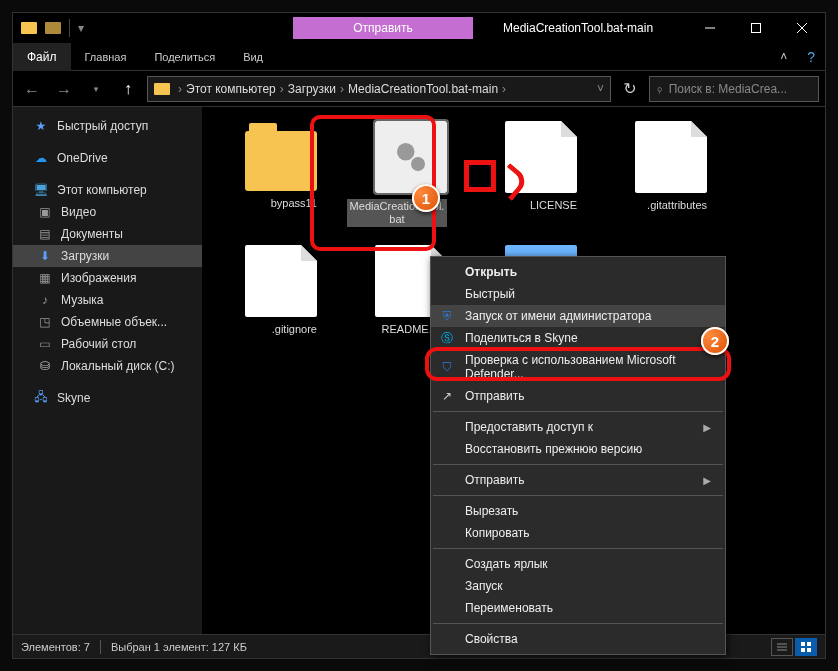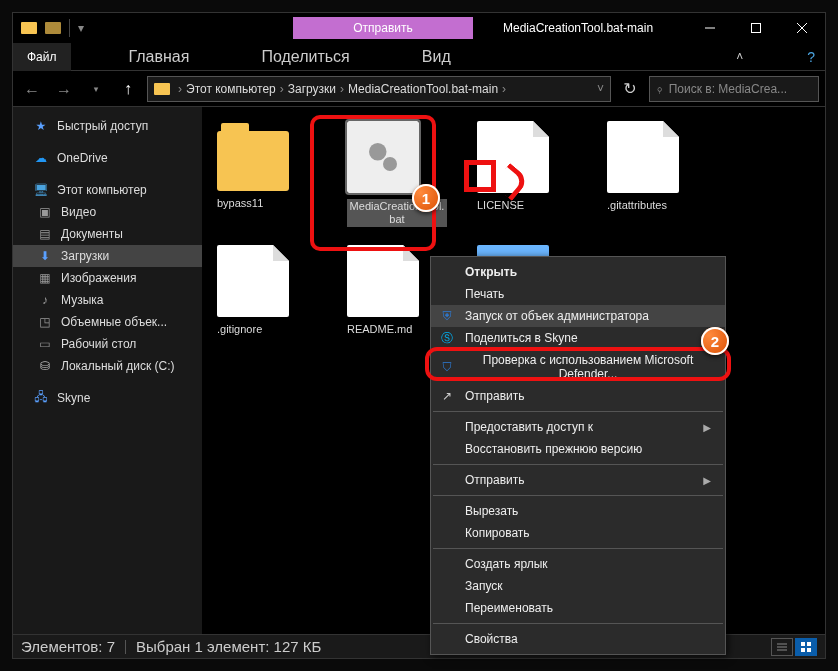--- a/index.html
+++ b/index.html
@@ -11,23 +11,23 @@
   .titlebar .icons-left { display: flex; align-items: center; gap: 8px; padding: 0 8px; width: 280px; }
   .folder-ico { width: 16px; height: 12px; background: #f7c452; border-radius: 1px; }
   .titlebar .divider { width: 1px; height: 18px; background: #444; }
   .titlebar .manage { flex: 0 0 180px; text-align: center; background: #c36ed0; color: #fff; height: 22px; line-height: 22px; font-size: 12px; margin-top: 0; }
   .titlebar .title { flex: 1; text-align: left; padding-left: 30px; }
   .win-btns { display: flex; }
   .win-btn { width: 46px; height: 30px; display: flex; align-items: center; justify-content: center; color: #fff; }
   .win-btn svg { width: 10px; height: 10px; }
 
   
-  .ribbon { height: 28px; background: #000; border-bottom: 1px solid #333; display: flex; align-items: center; gap: 44px; }
+  .ribbon { height: 28px; background: #000; border-bottom: 1px solid #333; display: flex; align-items: center; }
   .ribbon .file-tab { background: #222; color: #fff; padding: 0 14px; height: 28px; line-height: 28px; font-size: 12px; }
-  .ribbon .tab { color: #ccc; padding: 0 14px; font-size: 16px; }
+  .ribbon .tab { color: #ccc; padding: 0 14px; font-size: 11px; }
   .ribbon .up-chev { margin-left: auto; color: #ccc; padding: 0 10px; font-size: 12px; }
   .ribbon .help { color: #4aa3df; padding: 0 10px; font-size: 14px; }
 
   
   .addr { height: 36px; border-bottom: 1px solid #333; display: flex; align-items: center; padding: 0 6px; gap: 6px; }
   .nav-btn { width: 26px; height: 26px; display: flex; align-items: center; justify-content: center; color: #888; }
   .nav-btn.active { color: #fff; }
   .path { flex: 1; height: 26px; border: 1px solid #555; background: #191919; display: flex; align-items: center; color: #ddd; font-size: 12px; padding: 0 6px; gap: 4px; }
   .path .sep { color: #888; }
   .path .folder-ico { margin-right: 4px; }
@@ -45,21 +45,21 @@
   .ic.onedrive { color: #2196f3; }
   .ic.monitor { color: #4aa3df; }
   .ic.folder-sub { color: #999; }
   .ic.dl { color: #5aa0ff; }
   .ic.disk { color: #bbb; }
   .ic.net { color: #5aa0ff; }
   .tree-gap { height: 10px; }
 
   .content { flex: 1; background: #000; position: relative; padding: 14px 14px; display: flex; flex-wrap: wrap; align-content: flex-start; gap: 18px 30px; }
 
-  .file { width: 100px; display: flex; flex-direction: column; align-items: flex-start; gap: 6px; }
+  .file { width: 100px; display: flex; flex-direction: column; align-items: flex-end; gap: 6px; }
   .file .thumb { width: 72px; height: 72px; background: #fff; border-radius: 2px; position: relative; display: flex; align-items: center; justify-content: center; }
   .file .thumb.blank { background: #fff; }
   .file .thumb.blank::before { content: ""; position: absolute; right: 0; top: 0; border-style: solid; border-width: 0 16px 16px 0; border-color: transparent #000 transparent transparent; }
   .file .thumb.blank::after { content: ""; position: absolute; right: 0; top: 0; width: 0; height: 0; border-style: solid; border-width: 16px 0 0 16px; border-color: transparent transparent transparent #ddd; }
   .file .label { color: #ddd; font-size: 11px; text-align: center; line-height: 1.2; word-break: break-word; }
 
   .folder-thumb { width: 72px; height: 60px; background: #f7c452; border-radius: 3px; position: relative; margin-top: 10px; }
   .folder-thumb::before { content: ""; position: absolute; left: 4px; top: -8px; width: 28px; height: 12px; background: #f7c452; border-radius: 2px 2px 0 0; }
 
   .selected-file { position: relative; }
@@ -69,31 +69,31 @@
   .red-outline { position: absolute; border: 4px solid #e11; border-radius: 10px; pointer-events: none; }
   .ro1 { left: 310px; top: 115px; width: 126px; height: 136px; }
   .badge { position: absolute; width: 28px; height: 28px; border-radius: 50%; background: radial-gradient(circle at 30% 30%, #ff8a3d, #d94c00); color: #fff; font-weight: bold; display: flex; align-items: center; justify-content: center; box-shadow: 0 0 0 2px #fff inset, 0 2px 4px rgba(0,0,0,0.6); font-size: 15px; }
   .b1 { left: 412px; top: 184px; }
   .cursor-anno { position: absolute; left: 464px; top: 160px; width: 60px; height: 50px; }
   .cursor-anno .stop { width: 32px; height: 32px; border: 5px solid #e11; }
   .cursor-anno .tail { position: absolute; left: 34px; top: 8px; width: 26px; height: 28px; border: 5px solid #e11; border-left: none; border-bottom: none; border-radius: 0 14px 0 0; transform: rotate(40deg); }
 
   
   .ctx { position: absolute; left: 430px; top: 256px; width: 296px; background: #2b2b2b; border: 1px solid #555; box-shadow: 2px 2px 8px rgba(0,0,0,0.7); padding: 4px 0; }
-  .ctx-item { display: flex; align-items: center; gap: 10px; padding: 4px 14px 4px 34px; color: #eee; font-size: 12px; position: relative; text-align: center; }
+  .ctx-item { display: flex; align-items: center; gap: 10px; padding: 4px 14px 4px 34px; color: #eee; font-size: 12px; position: relative; }
   .ctx-item .ico { position: absolute; left: 8px; width: 16px; height: 16px; display: flex; align-items: center; justify-content: center; font-size: 12px; }
   .ctx-item .arrow { margin-left: auto; color: #aaa; font-size: 10px; }
   .ctx-sep { height: 1px; background: #555; margin: 4px 2px; }
   .ctx-item.bold { font-weight: 600; }
   .ctx-item.hl { background: #444; }
   .ro2 { border: 4px solid #e11; border-radius: 12px; position: absolute; left: -6px; right: -6px; top: 90px; height: 34px; pointer-events: none; }
   .b2 { position: absolute; right: -4px; top: 70px; }
 
   
-  .status { height: 24px; border-top: 1px solid #333; background: #1a1a1a; color: #ccc; font-size: 15px; display: flex; align-items: center; padding: 0 8px; gap: 6px; }
+  .status { height: 24px; border-top: 1px solid #333; background: #1a1a1a; color: #ccc; font-size: 11px; display: flex; align-items: center; padding: 0 8px; gap: 6px; }
   .status .sp { width: 1px; height: 14px; background: #555; margin: 0 4px; }
   .status .right { margin-left: auto; display: flex; gap: 2px; }
   .view-btn { width: 22px; height: 18px; border: 1px solid #555; display: flex; align-items: center; justify-content: center; }
   .view-btn.active { background: #0a5daa; border-color: #0a5daa; }
 
   .img-thumb { width: 72px; height: 72px; background: linear-gradient(180deg, #6bb6ff 60%, #3cb371 60%); border-radius: 2px; position: relative; }
   .img-thumb::after { content: ""; position: absolute; left: 10px; bottom: 14px; width: 24px; height: 24px; background: #2e8b57; clip-path: polygon(50% 0, 100% 100%, 0 100%); }
 
   .shield { color: #2d7bd6; }
 </style>
@@ -278,25 +278,25 @@
     </div>
   </div>
 
 </div>
 
 <div class="ctx">
   <div class="ctx-item bold">
       <span>Открыть</span>
     </div>
   <div class="ctx-item">
-      <span>Печать</span>
+      <span>Быстрый</span>
     </div>
   <div class="ctx-item hl">
       <span class="ico shield">⛨</span>
-      <span>Запуск от объек администратора</span>
+      <span>Запуск от имени администратора</span>
     </div>
   <div class="ctx-item">
       <span class="ico" style="color:#00aff0">Ⓢ</span>
       <span>Поделиться в Skynе</span>
     </div>
   <div class="ctx-item">
       <span class="ico" style="color:#2d7bd6">⛉</span>
       <span>Проверка с использованием Microsoft Defender...</span>
     </div>
   <div class="ctx-item">

